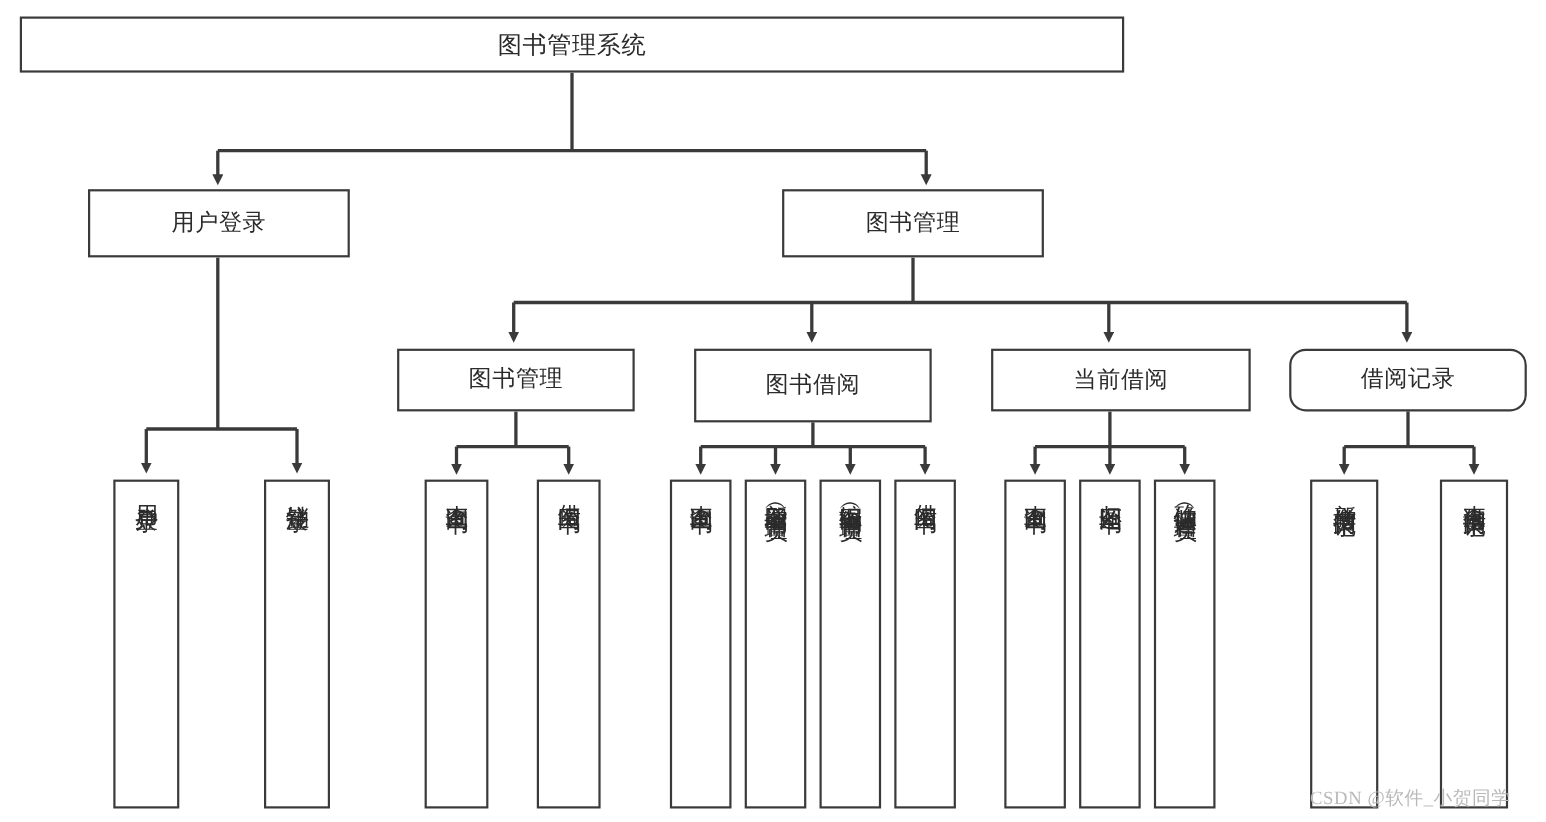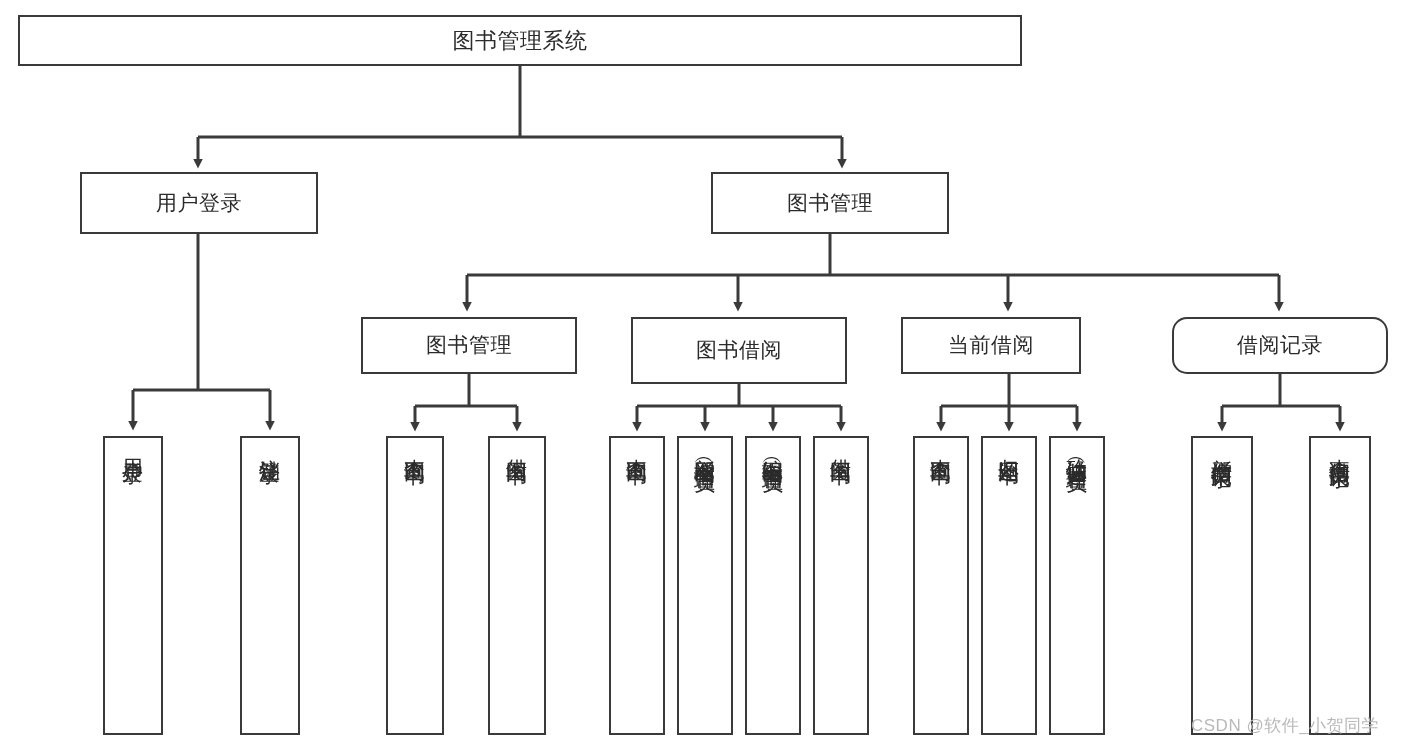--- a/index.html
+++ b/index.html
@@ -127,21 +127,21 @@
   <div class="node" style="left:711px;top:172px;width:238px;height:62px;">
     <span class="label">图书管理</span>
   </div>
 
   <div class="node" style="left:361px;top:317px;width:216px;height:57px;">
     <span class="label">图书管理</span>
   </div>
   <div class="node" style="left:631px;top:317px;width:216px;height:67px;">
     <span class="label">图书借阅</span>
   </div>
-  <div class="node" style="left:901px;top:317px;width:180px;height:57px;font-family:Liberation Serif, serif;">
+  <div class="node" style="left:901px;top:317px;width:236px;height:57px;font-family:Liberation Serif, serif;">
     <span class="label">当前借阅</span>
   </div>
   <div class="node" style="left:1172px;top:317px;width:216px;height:57px;border-radius:15px;">
     <span class="label">借阅记录</span>
   </div>
 
   <div class="node vertical" style="left:103px;top:436px;width:60px;height:299px;">
     <span class="label">用户登录</span>
   </div>
   <div class="node vertical" style="left:240px;top:436px;width:60px;height:299px;">
@@ -178,15 +178,15 @@
     <span class="label">确认归还（管理员）</span>
   </div>
 
   <div class="node vertical" style="left:1191px;top:436px;width:62px;height:299px;">
     <span class="label">新增借阅记录</span>
   </div>
   <div class="node vertical" style="left:1309px;top:436px;width:62px;height:299px;">
     <span class="label">查询借阅记录</span>
   </div>
 
-  <div class="watermark" style="left:1191px;top:714px;">CSDN @软件_小贺同学</div>
+  <div class="watermark" style="left:1191px;top:714px;font-family:Liberation Serif, serif;">CSDN @软件_小贺同学</div>
 
 </div>
 
 </body></html>

